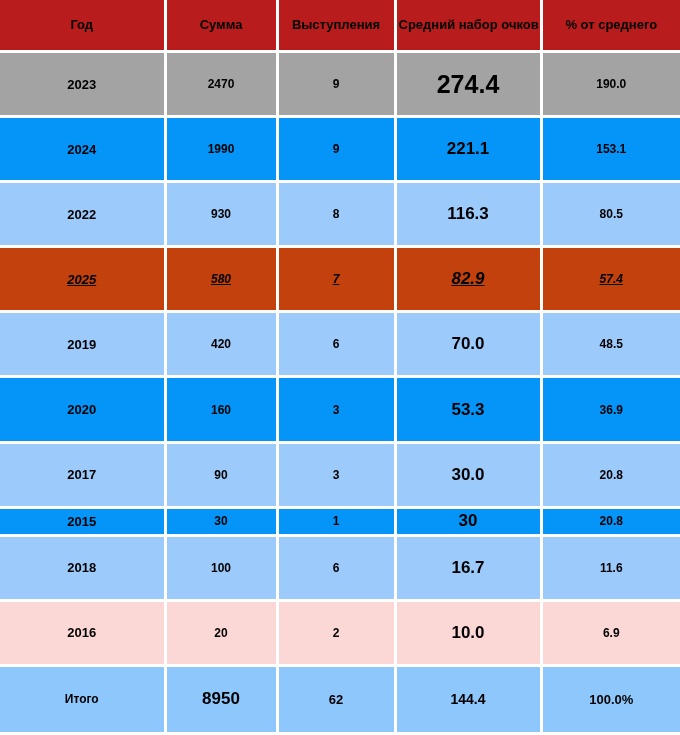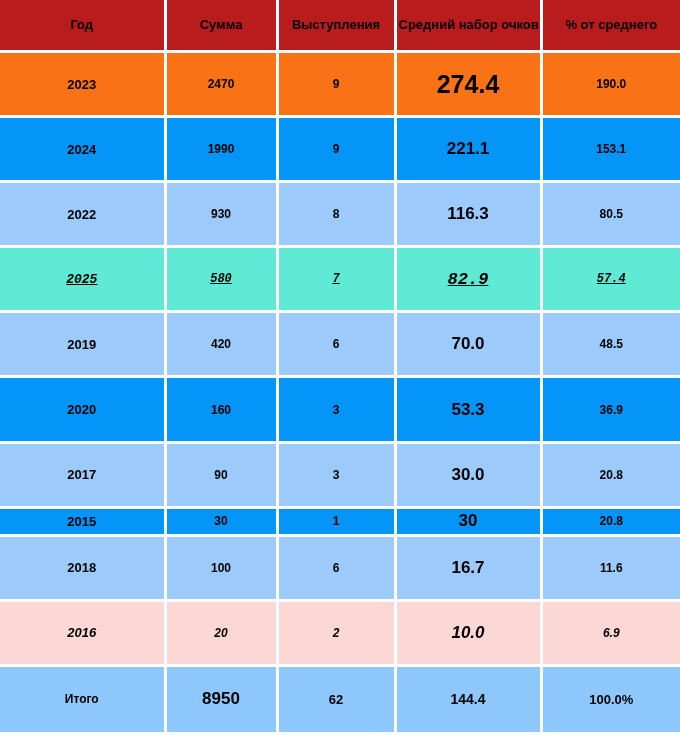--- a/index.html
+++ b/index.html
@@ -42,25 +42,25 @@
   thead th {
     background: #b91c1c;
     font-size: 13px;
     font-weight: bold;
     line-height: 1.25;
     white-space: normal;
     height: 50px;
   }
 
   
-  tr.tint-green   td { background: #f97316; }
+  tr.tint-green   td { background: #a3a3a3; }
   tr.tint-lblue   td { background: #9CCAFB; }
   tr.tint-bblue   td { background: #0595F8; }
-  tr.tint-mauve   td { background: #5eead4; font-family: Liberation Mono, monospace; }
-  tr.tint-pink    td { background: #FBD8D5; font-style: italic; }
+  tr.tint-mauve   td { background: #c2410c; }
+  tr.tint-pink    td { background: #FBD8D5; }
   tr.tint-total   td { background: #8EC7FC; }
 
   
   td.v-year { font-size: 13px; font-weight: bold; }
   td.v-sum  { font-size: 12px; font-weight: bold; }
   td.v-app  { font-size: 12px; font-weight: bold; }
   td.v-avg  { font-size: 17px; font-weight: bold; }
   td.v-pct  { font-size: 12px; font-weight: bold; }
 
   tr.tint-green  td.v-avg { font-size: 25px; }

